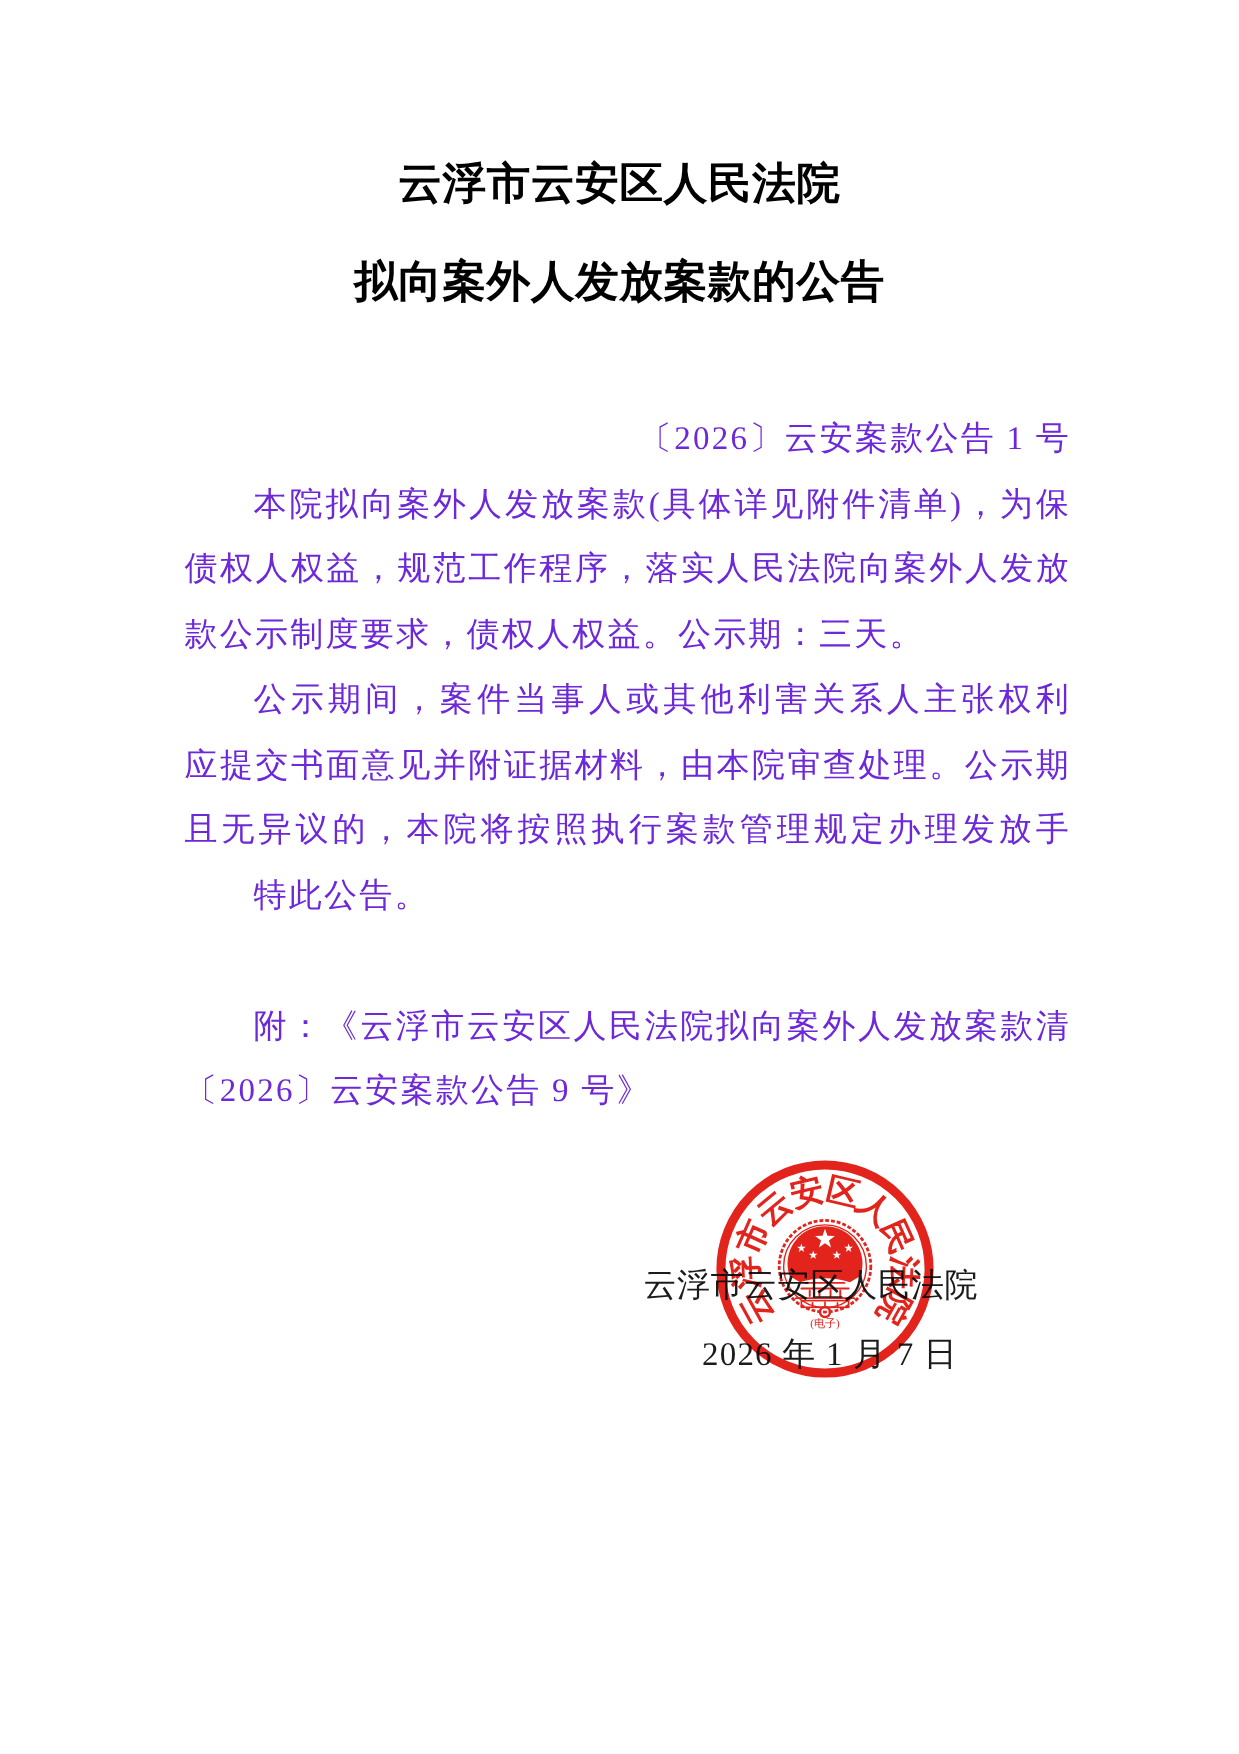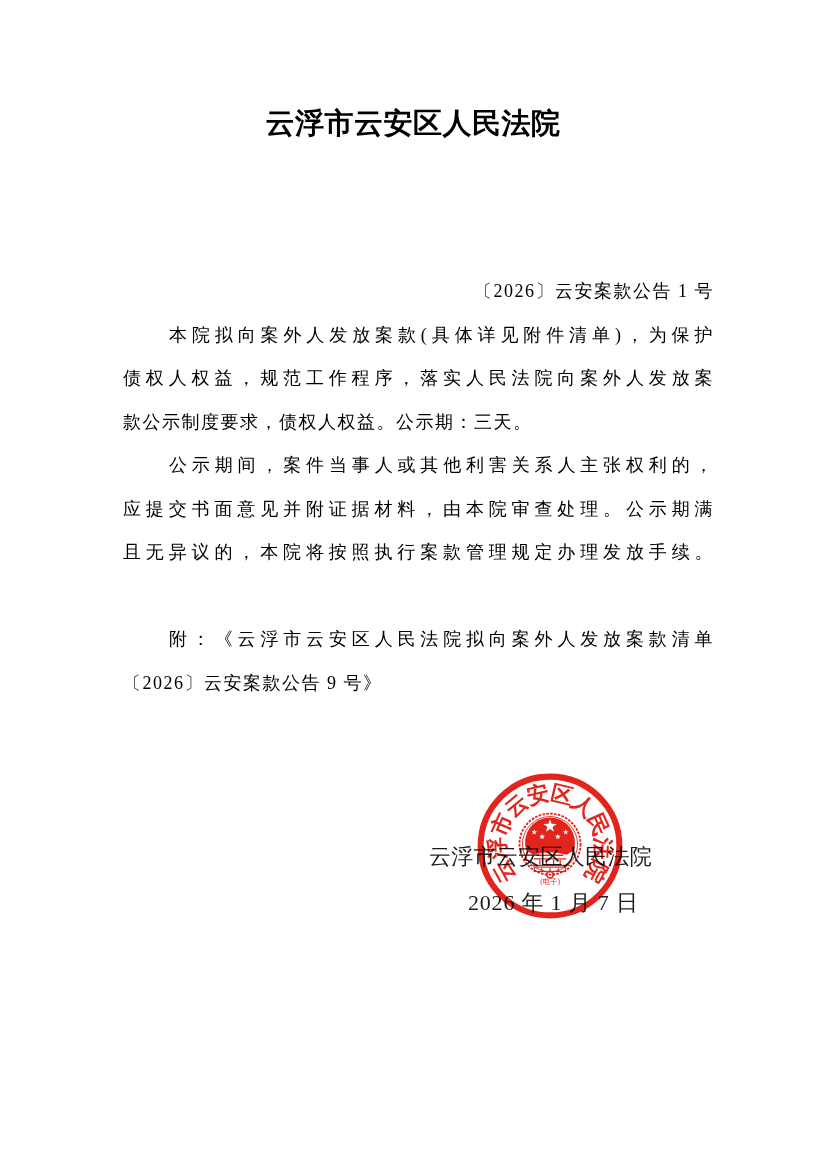--- a/index.html
+++ b/index.html
@@ -25,23 +25,23 @@
     letter-spacing: 0.5px;
     line-height: 34px;
   }
   #title1 { top: 106px; }
   #title2 { top: 171px; }
   .body-block {
     position: absolute;
     top: 270px;
     left: 123px;
     width: 591px;
-    font-size: 18px;
+    font-size: 22px;
     letter-spacing: 1.5px;
-    color: #000000;
+    color: #6d28d9;
   }
   .line {
     height: 43.5px;
     line-height: 43.5px;
     overflow: hidden;
   }
   .line.right  { text-align: right; }
   .line.indent { padding-left: 46px; }
   .line.fill   { text-align: justify; text-align-last: justify; }
   .signer {
@@ -82,30 +82,32 @@
     text-anchor: middle;
     font-family: "Liberation Serif", "DejaVu Serif", serif;
   }
 </style>
 </head>
 <body>
 
 <div class="page">
 
   <div id="title1" class="title-line">云浮市云安区人民法院</div>
+  <div id="title2" class="title-line">拟向案外人发放案款的公告</div>
 
   <div class="body-block">
     <div class="line right">〔2026〕云安案款公告 1 号</div>
 
   <div class="line indent fill">本院拟向案外人发放案款(具体详见附件清单)，为保护</div>
       <div class="line fill">债权人权益，规范工作程序，落实人民法院向案外人发放案</div>
       <div class="line">款公示制度要求，债权人权益。公示期：三天。</div>
       <div class="line indent fill">公示期间，案件当事人或其他利害关系人主张权利的，</div>
       <div class="line fill">应提交书面意见并附证据材料，由本院审查处理。公示期满</div>
       <div class="line fill">且无异议的，本院将按照执行案款管理规定办理发放手续。</div>
+      <div class="line indent">特此公告。</div>
       <div class="line"></div>
       <div class="line indent fill">附：《云浮市云安区人民法院拟向案外人发放案款清单</div>
       <div class="line">〔2026〕云安案款公告 9 号》</div>
     </div>
 
   <div class="signer">云浮市云安区人民法院</div>
   <div class="date-line">2026 年 1 月 7 日</div>
 
   <div class="seal">
     <svg width="148" height="148" viewBox="0 0 160 160">

